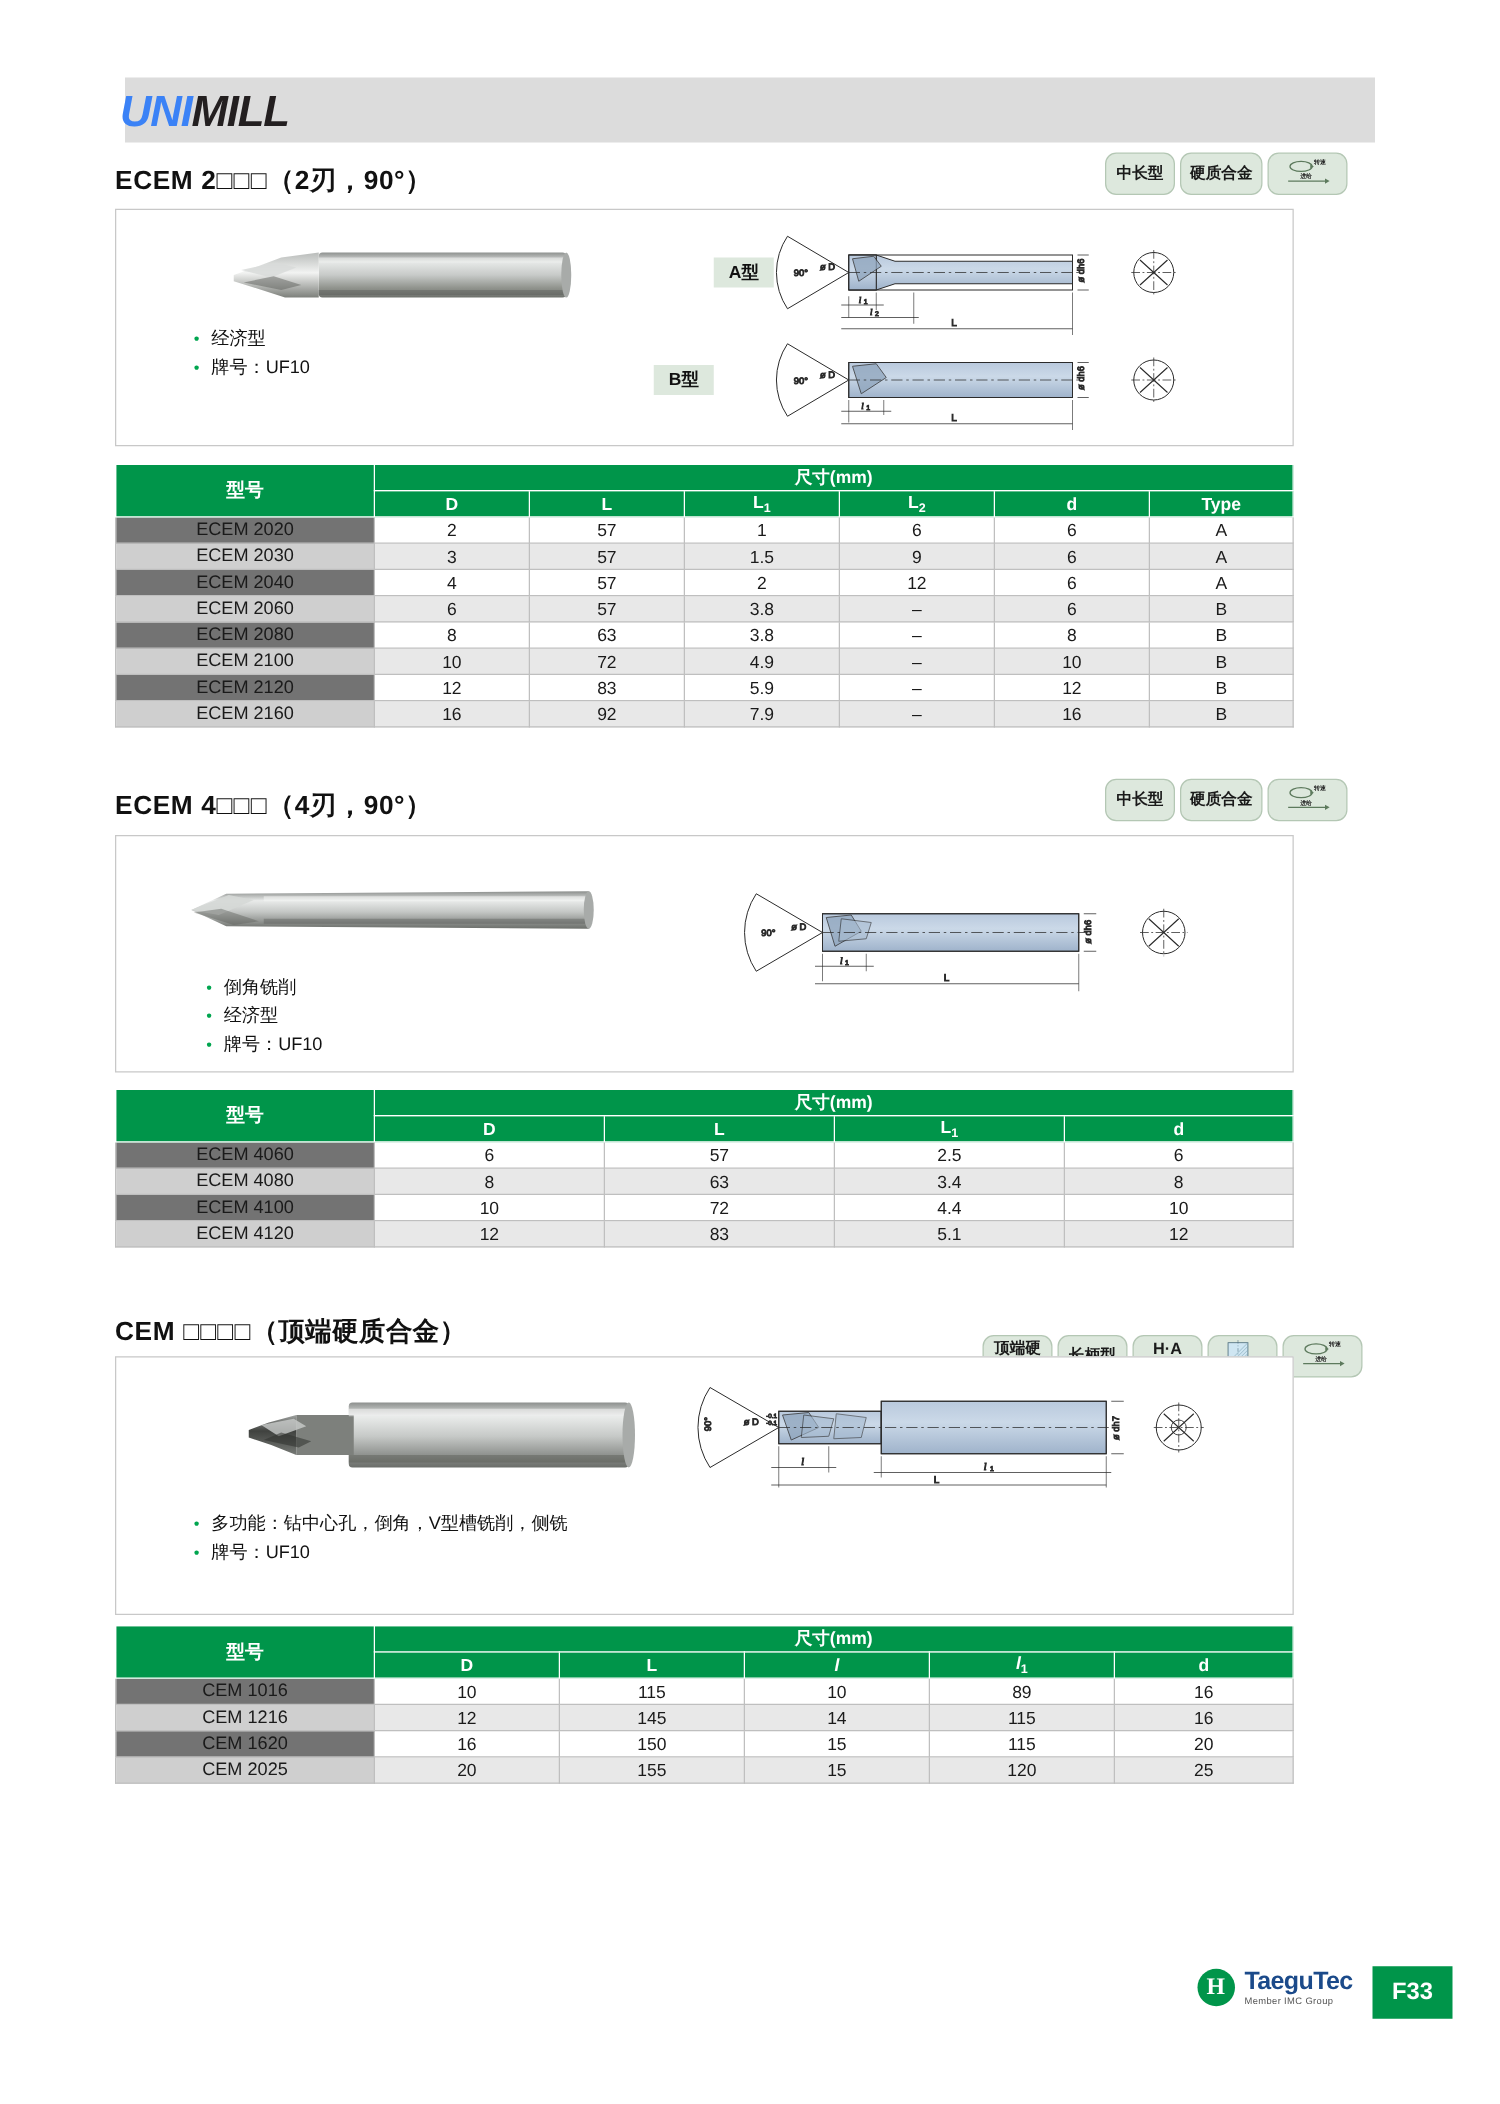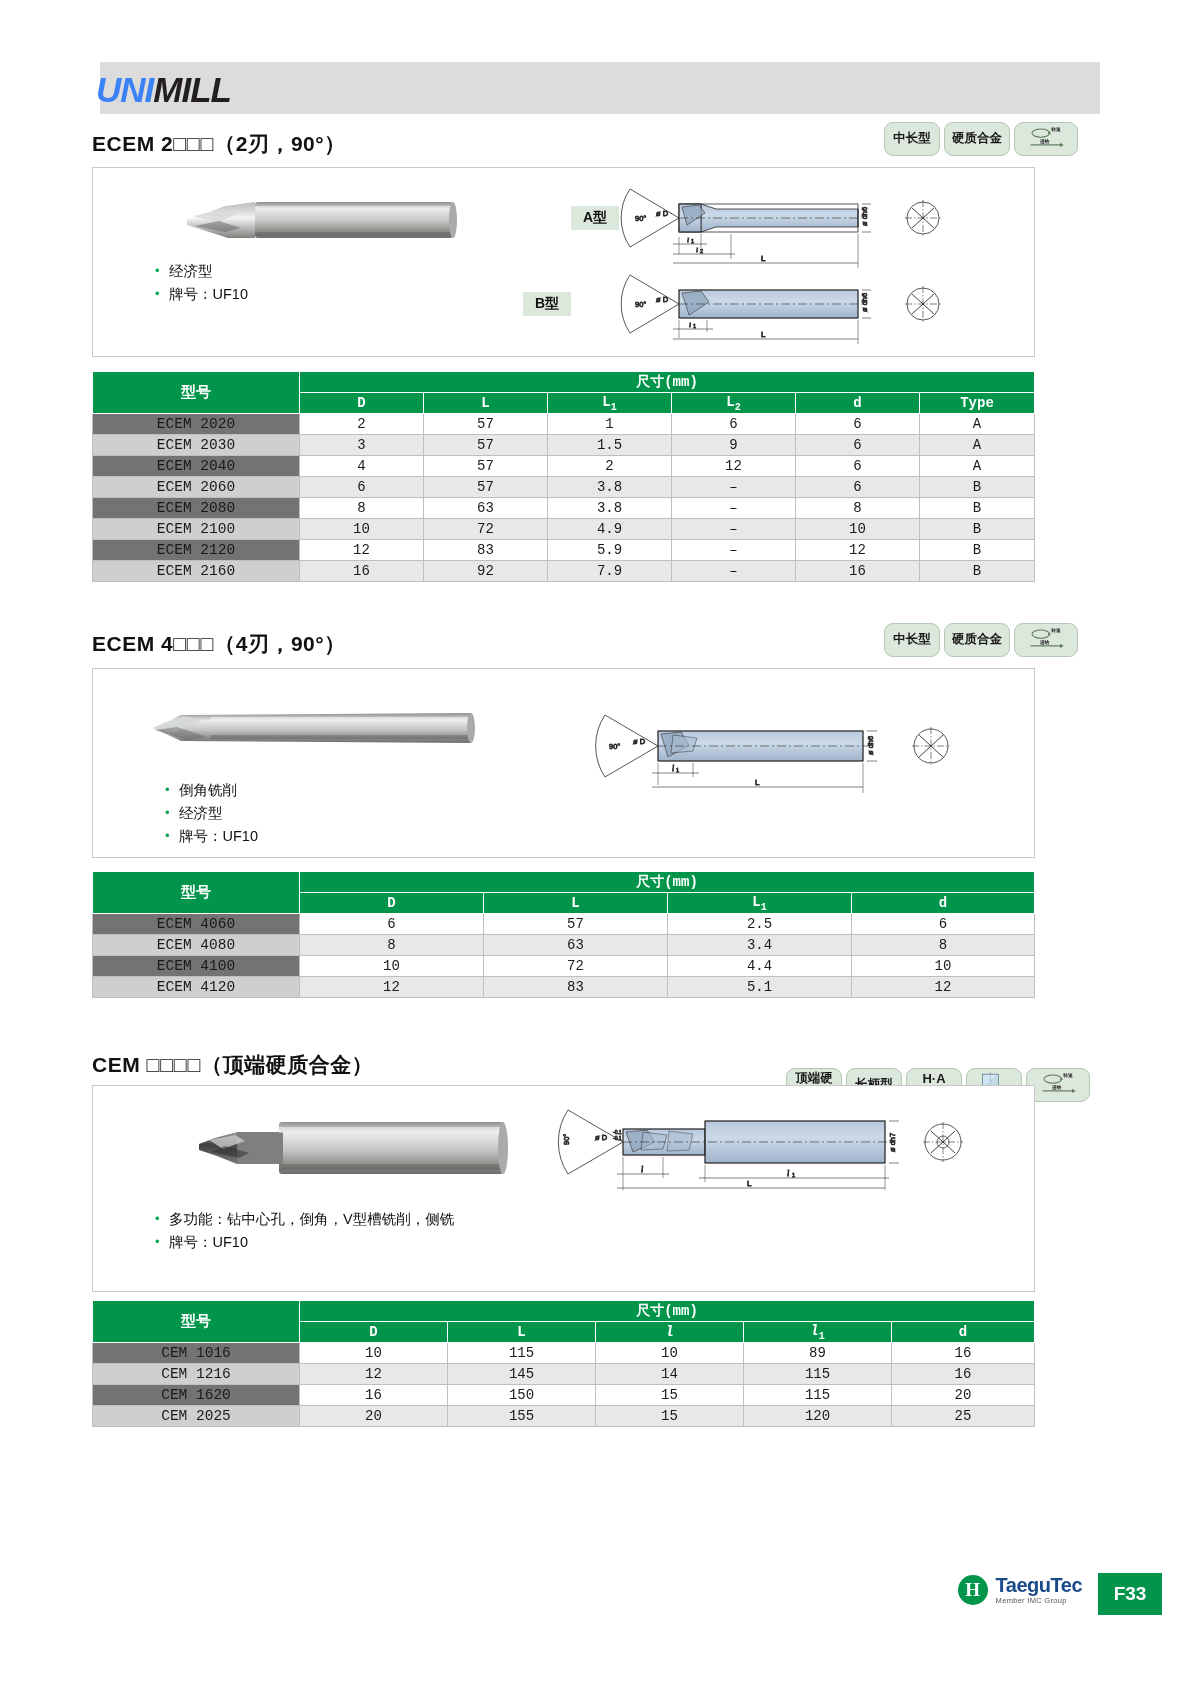--- a/index.html
+++ b/index.html
@@ -84,21 +84,20 @@
 
   
   .photo { position: absolute; }
 
   
   table.spec {
     position: absolute;
     border-collapse: collapse;
     font-size: 14px;
     color: #1a1a1a;
-    font-family: Liberation Mono, monospace;
   }
   table.spec th {
     background: #00954a; color: #ffffff; font-weight: bold;
     border: 1px solid #ffffff; text-align: center; height: 21px;
     font-size: 14px;
   }
   table.spec th.model { font-size: 15px; }
   table.spec td {
     border: 1px solid #bfbfbf; text-align: center; height: 21px;
     background: #ffffff;

